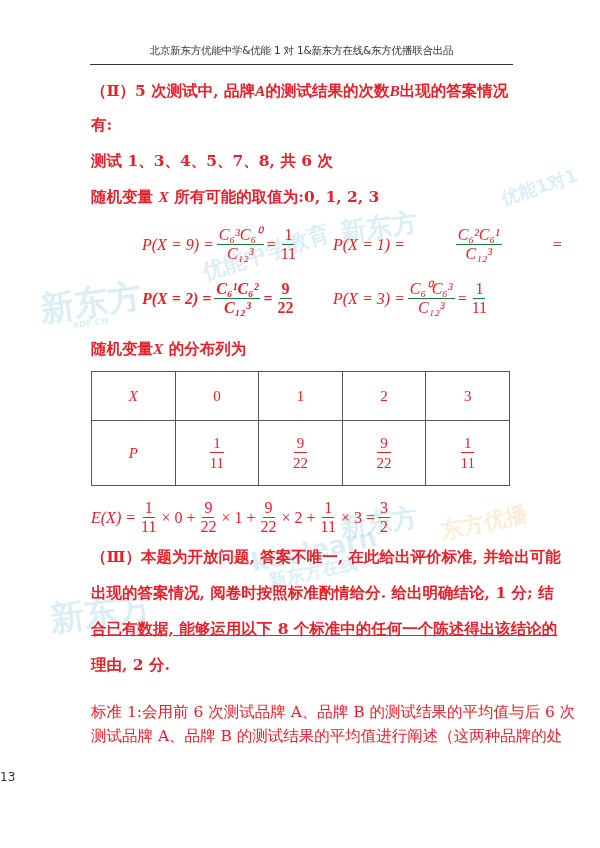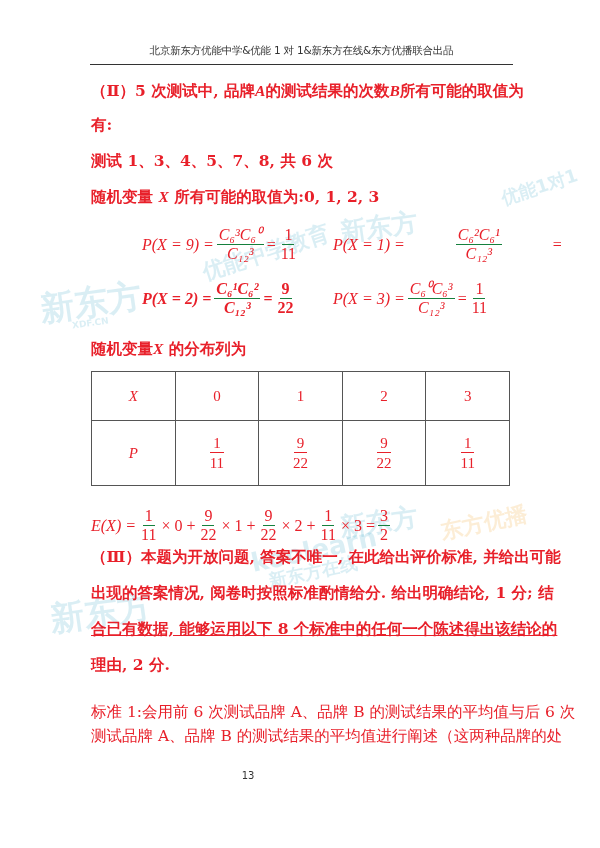--- a/index.html
+++ b/index.html
@@ -17,22 +17,22 @@
   .frac .num { border-bottom:1px solid #15803d; padding:0 2px; line-height:18px; }
   .frac .den { padding:0 2px; line-height:18px; }
   table.dist { position:absolute; left:91px; top:371px; width:419px; border-collapse:collapse; }
   table.dist td { border:1px solid #555; text-align:center; color:#e8202a;
                   font-family:"Liberation Serif", serif; font-size:15px; width:20%; }
   table.dist tr.r1 td { height:46px; }
   table.dist tr.r2 td { height:62px; }
   .cellfrac { display:inline-flex; flex-direction:column; align-items:center; }
   .cellfrac span:first-child { border-bottom:1px solid #e8202a; padding:0 3px; line-height:18px; }
   .cellfrac span:last-child { line-height:20px; }
-  .pagenum { position:absolute; left:0; width:496px; top:770px; text-align:center;
-             font-family:"DejaVu Sans","Liberation Sans",sans-serif; font-size:10px; color:#333; }
+  .pagenum { position:absolute; left:0; width:496px; top:770px; text-align:left;
+             font-family:"DejaVu Sans","Liberation Sans",sans-serif; font-size:12px; color:#333; }
   .wm { position:absolute; font-family:"DejaVu Sans","Liberation Sans",sans-serif; font-weight:bold;
         opacity:0.18; white-space:nowrap; pointer-events:none; }
 </style>
 </head>
 <body>
 
 <div class="wm" style="left:40px;top:280px;font-size:34px;color:#3aa7c8;transform:rotate(-8deg);">新东方</div>
 <div class="wm" style="left:72px;top:318px;font-size:9px;color:#3aa7c8;transform:rotate(-8deg);">XDF.CN</div>
 <div class="wm" style="left:200px;top:238px;font-size:22px;color:#3aa7c8;transform:rotate(-18deg);">优能中学教育</div>
 <div class="wm" style="left:340px;top:210px;font-size:26px;color:#3aa7c8;transform:rotate(-8deg);">新东方</div>
@@ -40,21 +40,21 @@
 <div class="wm" style="left:340px;top:505px;font-size:26px;color:#3aa7c8;transform:rotate(-8deg);">新东方</div>
 <div class="wm" style="left:440px;top:508px;font-size:22px;color:#f0a020;transform:rotate(-12deg);">东方优播</div>
 <div class="wm" style="left:250px;top:535px;font-size:26px;color:#3aa7c8;transform:rotate(-12deg);">koolearn</div>
 <div class="wm" style="left:268px;top:560px;font-size:18px;color:#3aa7c8;transform:rotate(-12deg);">新东方在线</div>
 <div class="wm" style="left:50px;top:590px;font-size:34px;color:#3aa7c8;transform:rotate(-8deg);">新东方</div>
 
 <div class="header">北京新东方优能中学&amp;优能 1 对 1&amp;新东方在线&amp;东方优播联合出品</div>
 <div class="header-rule"></div>
 
 <div class="line bold" style="top:81px;">
-  <span>（Ⅱ）5 次测试中, 品牌</span><i class="v">A</i><span>的测试结果的次数</span><i class="v">B</i><span>所有可能的取值为</span>
+  <span>（Ⅱ）5 次测试中, 品牌</span><i class="v">A</i><span>的测试结果的次数</span><i class="v">B</i><span>出现的答案情况</span>
 </div>
 <div class="line bold" style="top:115px;">有:</div>
 <div class="line bold" style="top:151px;">测试 1、3、4、5、7、8, 共 6 次</div>
 <div class="line bold" style="top:187px;">
   <span>随机变量</span> <i class="v">X</i> <span>所有可能的取值为:0, 1, 2, 3</span>
 </div>
 
 <div class="formula" style="left:142px;top:226px;">
   <i>P(X = 9) =</i>
   <span class="frac">
@@ -132,21 +132,21 @@
             <span>22</span>
           </span></td>
     <td><span class="cellfrac">
             <span>1</span>
             <span>11</span>
           </span></td>
   </tr>
 </tbody>
   </table>
 
-<div class="formula" style="left:91px;top:499px;margin-top:8px;">
+<div class="formula" style="left:91px;top:499px;">
   <i>E(X) =</i>
   <span class="frac">
       <span class="num">1</span>
       <span class="den">11</span>
     </span>
   <span>× 0 +</span>
   <span class="frac">
       <span class="num">9</span>
       <span class="den">22</span>
     </span>

